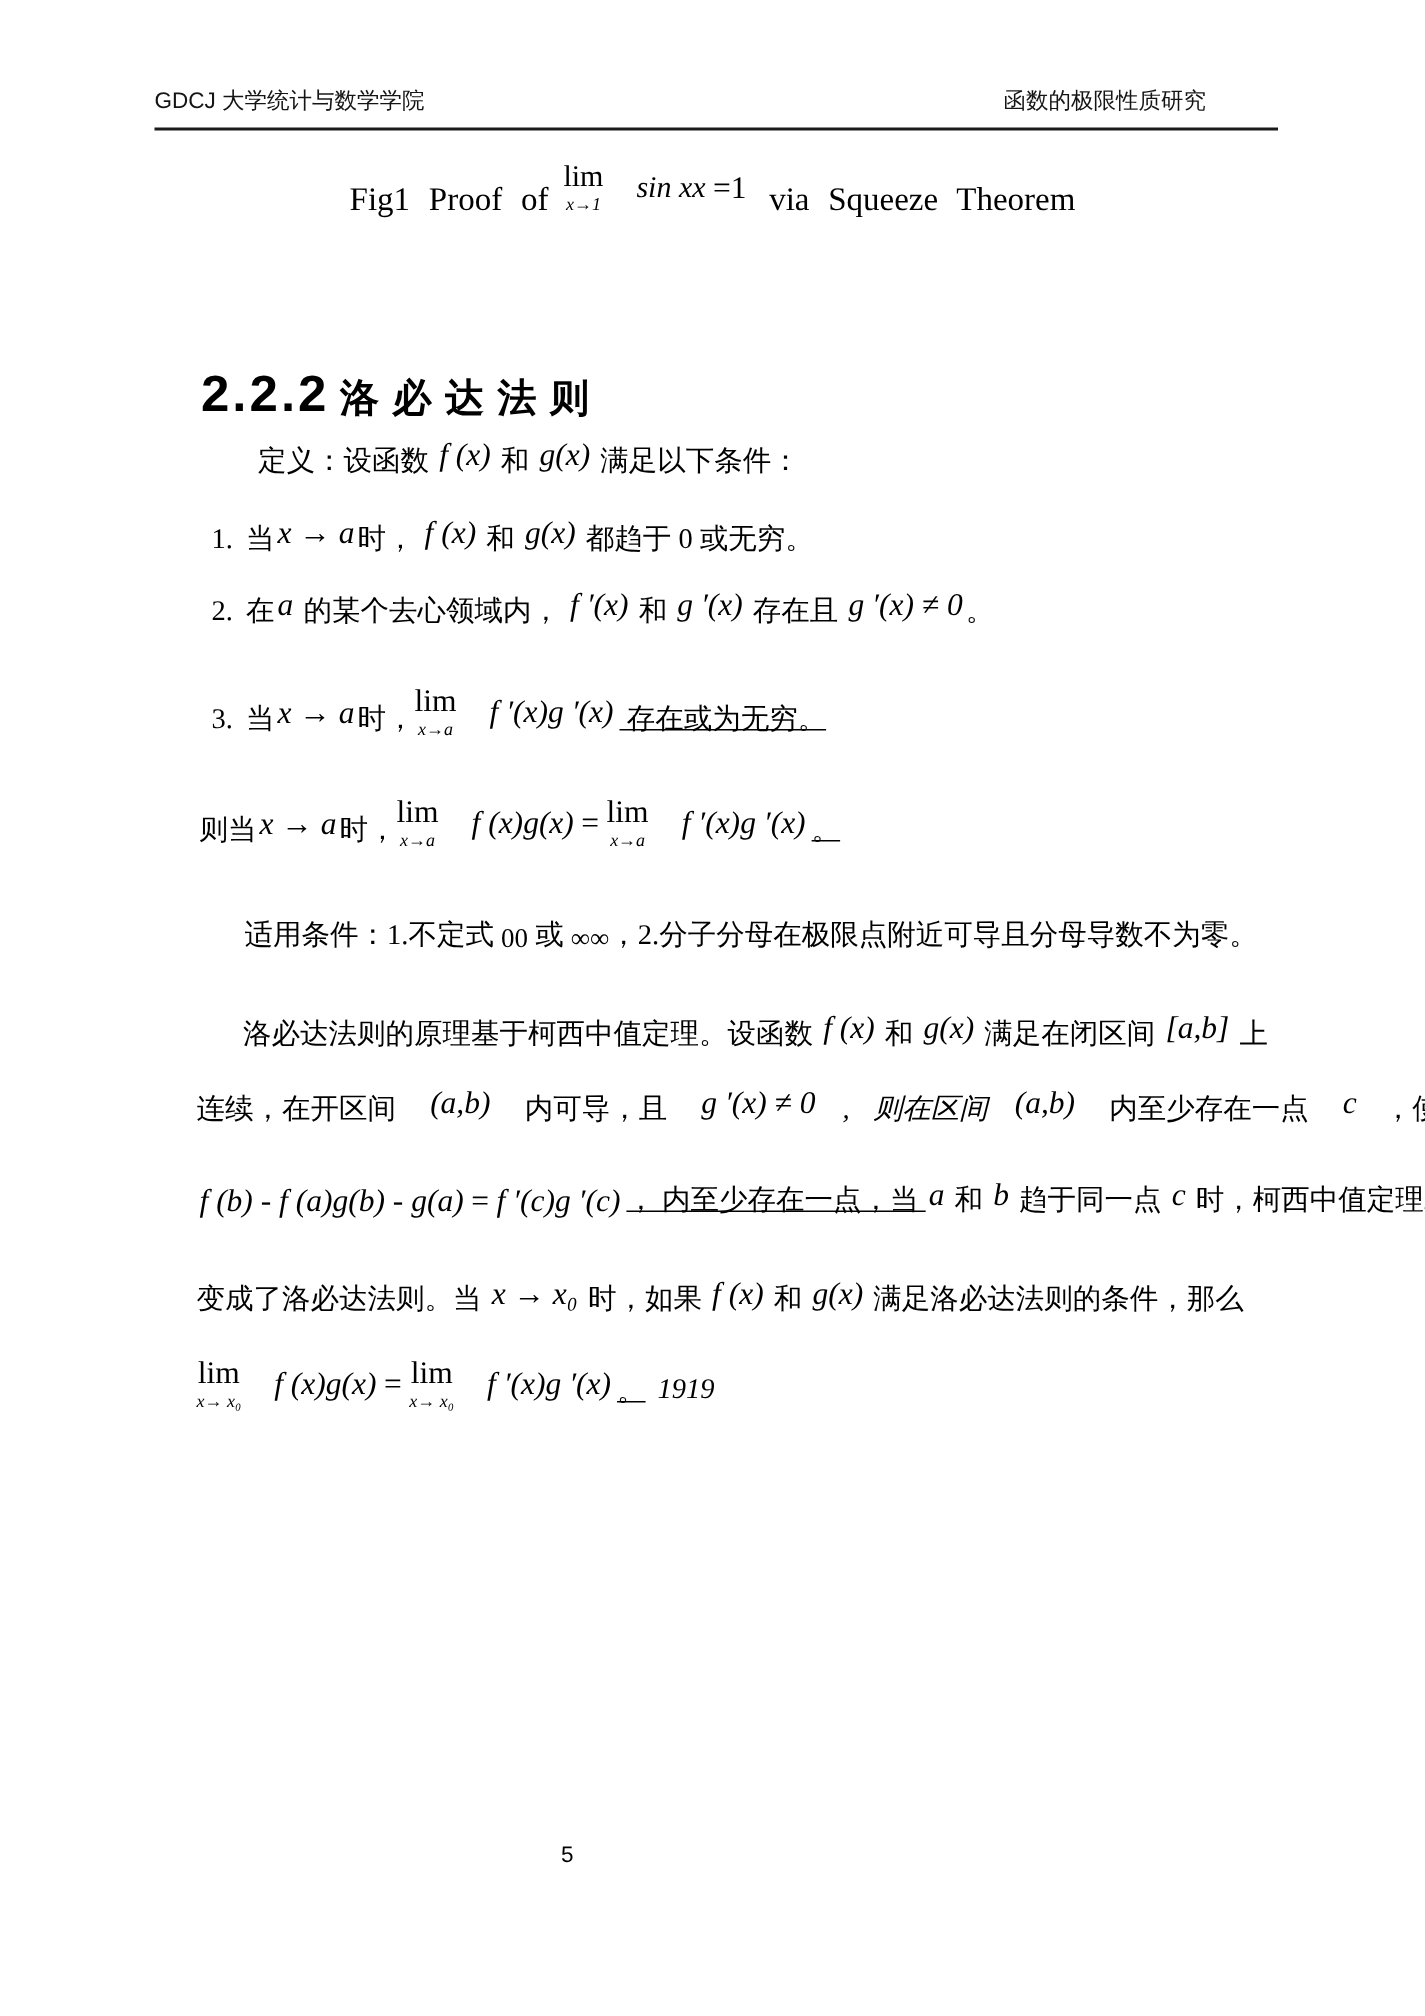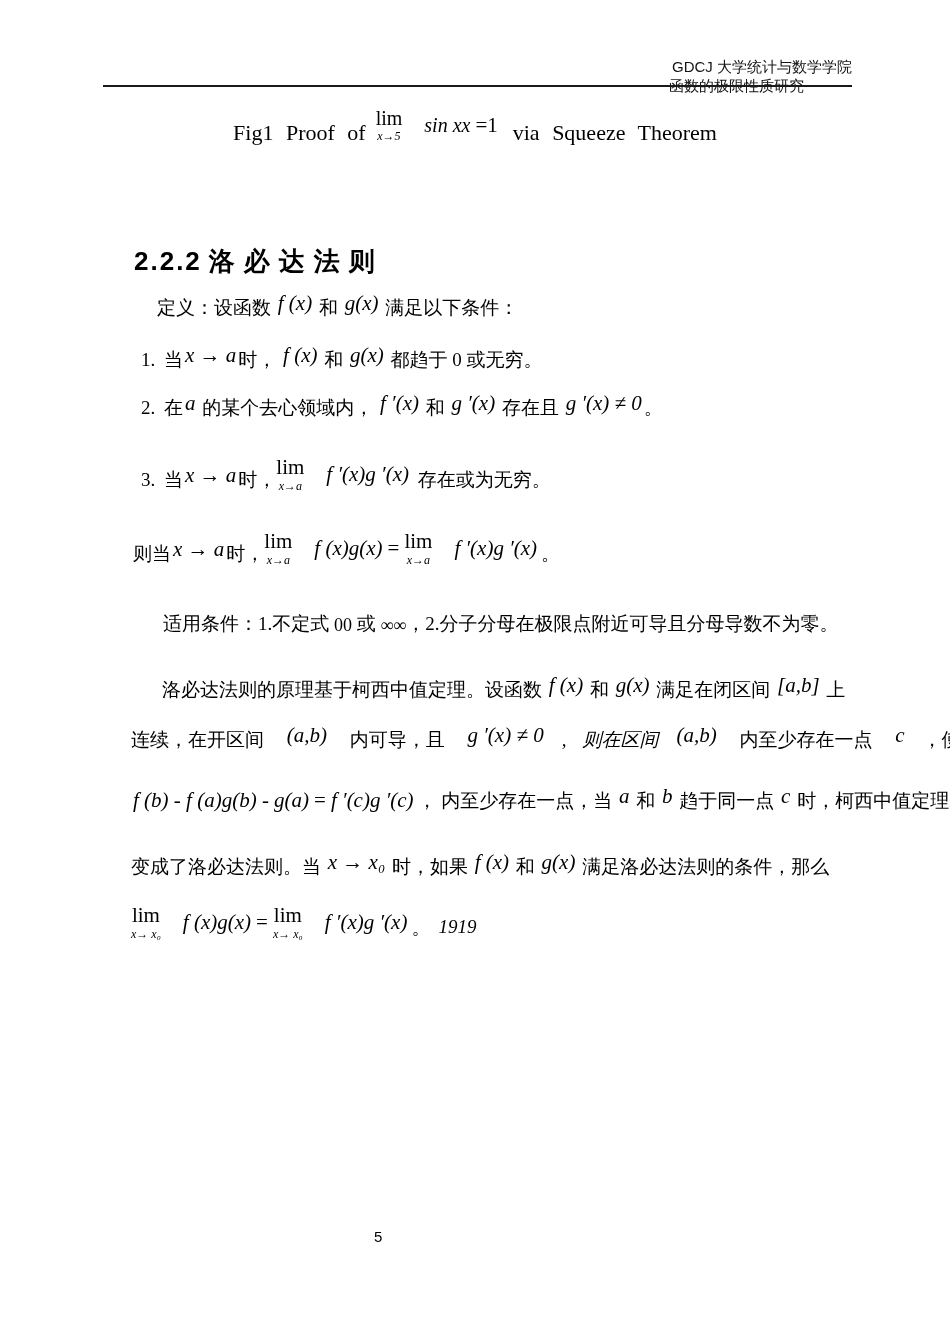--- a/index.html
+++ b/index.html
@@ -4,91 +4,91 @@
 <style>
   html,body{margin:0;padding:0;background:#ffffff;}
   .page{
     position:relative;width:950px;height:1344px;margin:0 auto;background:#ffffff;
     color:#000;font-family:"Liberation Serif","DejaVu Serif",serif;overflow:hidden;
   }
   
   .hdr{
     position:absolute;left:103px;top:58px;width:749px;
     display:flex;justify-content:space-between;align-items:flex-end;
-    font-family:"Liberation Sans","DejaVu Sans",sans-serif;font-size:15px;color:#141414;flex-direction:column;
+    font-family:"Liberation Sans","DejaVu Sans",sans-serif;font-size:15px;color:#141414;
   }
   .hdr .right{margin-right:48px;}
   .hdr-rule{position:absolute;left:103px;top:85px;width:749px;height:0;border-top:2px solid #1a1a1a;}
   
   .line{position:absolute;display:flex;align-items:flex-end;white-space:pre;}
   .line span{white-space:pre;}
   .zh{font-size:19px;line-height:1.25;}
   .zhit{font-size:19px;line-height:1.25;font-style:italic;}
   .m{font-size:21px;line-height:1.1;font-style:italic;margin:0 2px 5px 2px;}
   .inum{font-size:19px;line-height:1.25;width:23px;flex:none;}
   
   .fr{display:inline-flex;flex-direction:row;align-items:center;font-style:italic;font-size:21px;line-height:1.15;}
   .fr .bar{align-self:stretch;height:0;border-top:1.6px solid #000;margin:1px 0;}
   .fr-s{font-size:18px;font-style:normal;}
   .lf{display:inline-flex;align-items:center;}
   .lg{display:inline-flex;flex-direction:column;align-items:center;margin-right:22px;font-size:21px;line-height:1;}
   .lg .op{font-style:normal;}
   .lg .sb{font-size:12px;font-style:italic;margin-top:2px;}
   .meq{font-style:normal;font-size:21px;margin:0 5px;}
   .it1919{font-size:19px;font-style:italic;margin:0 0 2px 8px;}
-  .zh-after-frac{margin-left:4px;}
+  .zh-after-frac{margin-left:4px;text-decoration:underline;}
   
   .caption{position:absolute;left:0;top:108px;width:950px;display:flex;justify-content:center;align-items:flex-end;}
   .cap-t{font-size:22px;word-spacing:7px;line-height:1.3;}
   .cap-f{margin:0 10px 6px 10px;font-size:20px;}
   .cap-f .lg,.cap-f .fr{font-size:20px;}
   
   .heading{
     position:absolute;left:134px;top:244px;display:flex;align-items:baseline;
     font-family:"Liberation Sans","DejaVu Sans",sans-serif;font-weight:bold;color:#000;
   }
-  .heading .no{font-size:26px;letter-spacing:2px;}
+  .heading .no{font-size:34px;letter-spacing:2px;}
   .heading .tt{font-size:26px;letter-spacing:9px;margin-left:7px;text-align:right;}
   
   .pageno{position:absolute;left:374px;top:1228px;font-family:"Liberation Sans","DejaVu Sans",sans-serif;font-size:15px;}
 </style>
 </head>
 <body>
 
 <div class="page">
 
   <div class="hdr">
     <span>GDCJ 大学统计与数学学院</span>
     <span class="right">函数的极限性质研究</span>
   </div>
   <div class="hdr-rule"></div>
 
   <div class="caption">
     <span class="cap-t">Fig1 Proof of</span>
     <span class="lf cap-f">
       <span class="lg">
         <span class="op">lim</span>
-        <span class="sb">x→5</span>
+        <span class="sb">x→1</span>
       </span>
       <span class="fr">
         <span>sin x</span>
         <span class="bar"></span>
         <span>x</span>
       </span>
       <span class="meq">=1</span>
     </span>
     <span class="cap-t">via Squeeze Theorem</span>
   </div>
 
   <div class="heading">
     <span class="no">2.2.2</span>
     <span class="tt">洛必达法则</span>
   </div>
 
-  <div class="line" style="left:157px;top:287px;height:33px;">
+  <div class="line" style="left:172px;top:287px;height:33px;">
     <span class="zh">定义：设函数 </span>
     <span class="m">f (x)</span>
     <span class="zh"> 和 </span>
     <span class="m">g(x)</span>
     <span class="zh"> 满足以下条件：</span>
   </div>
 
   <div class="line" style="left:141px;top:339px;height:33px;">
     <span class="inum">1.</span>
     <span class="zh">当</span>

